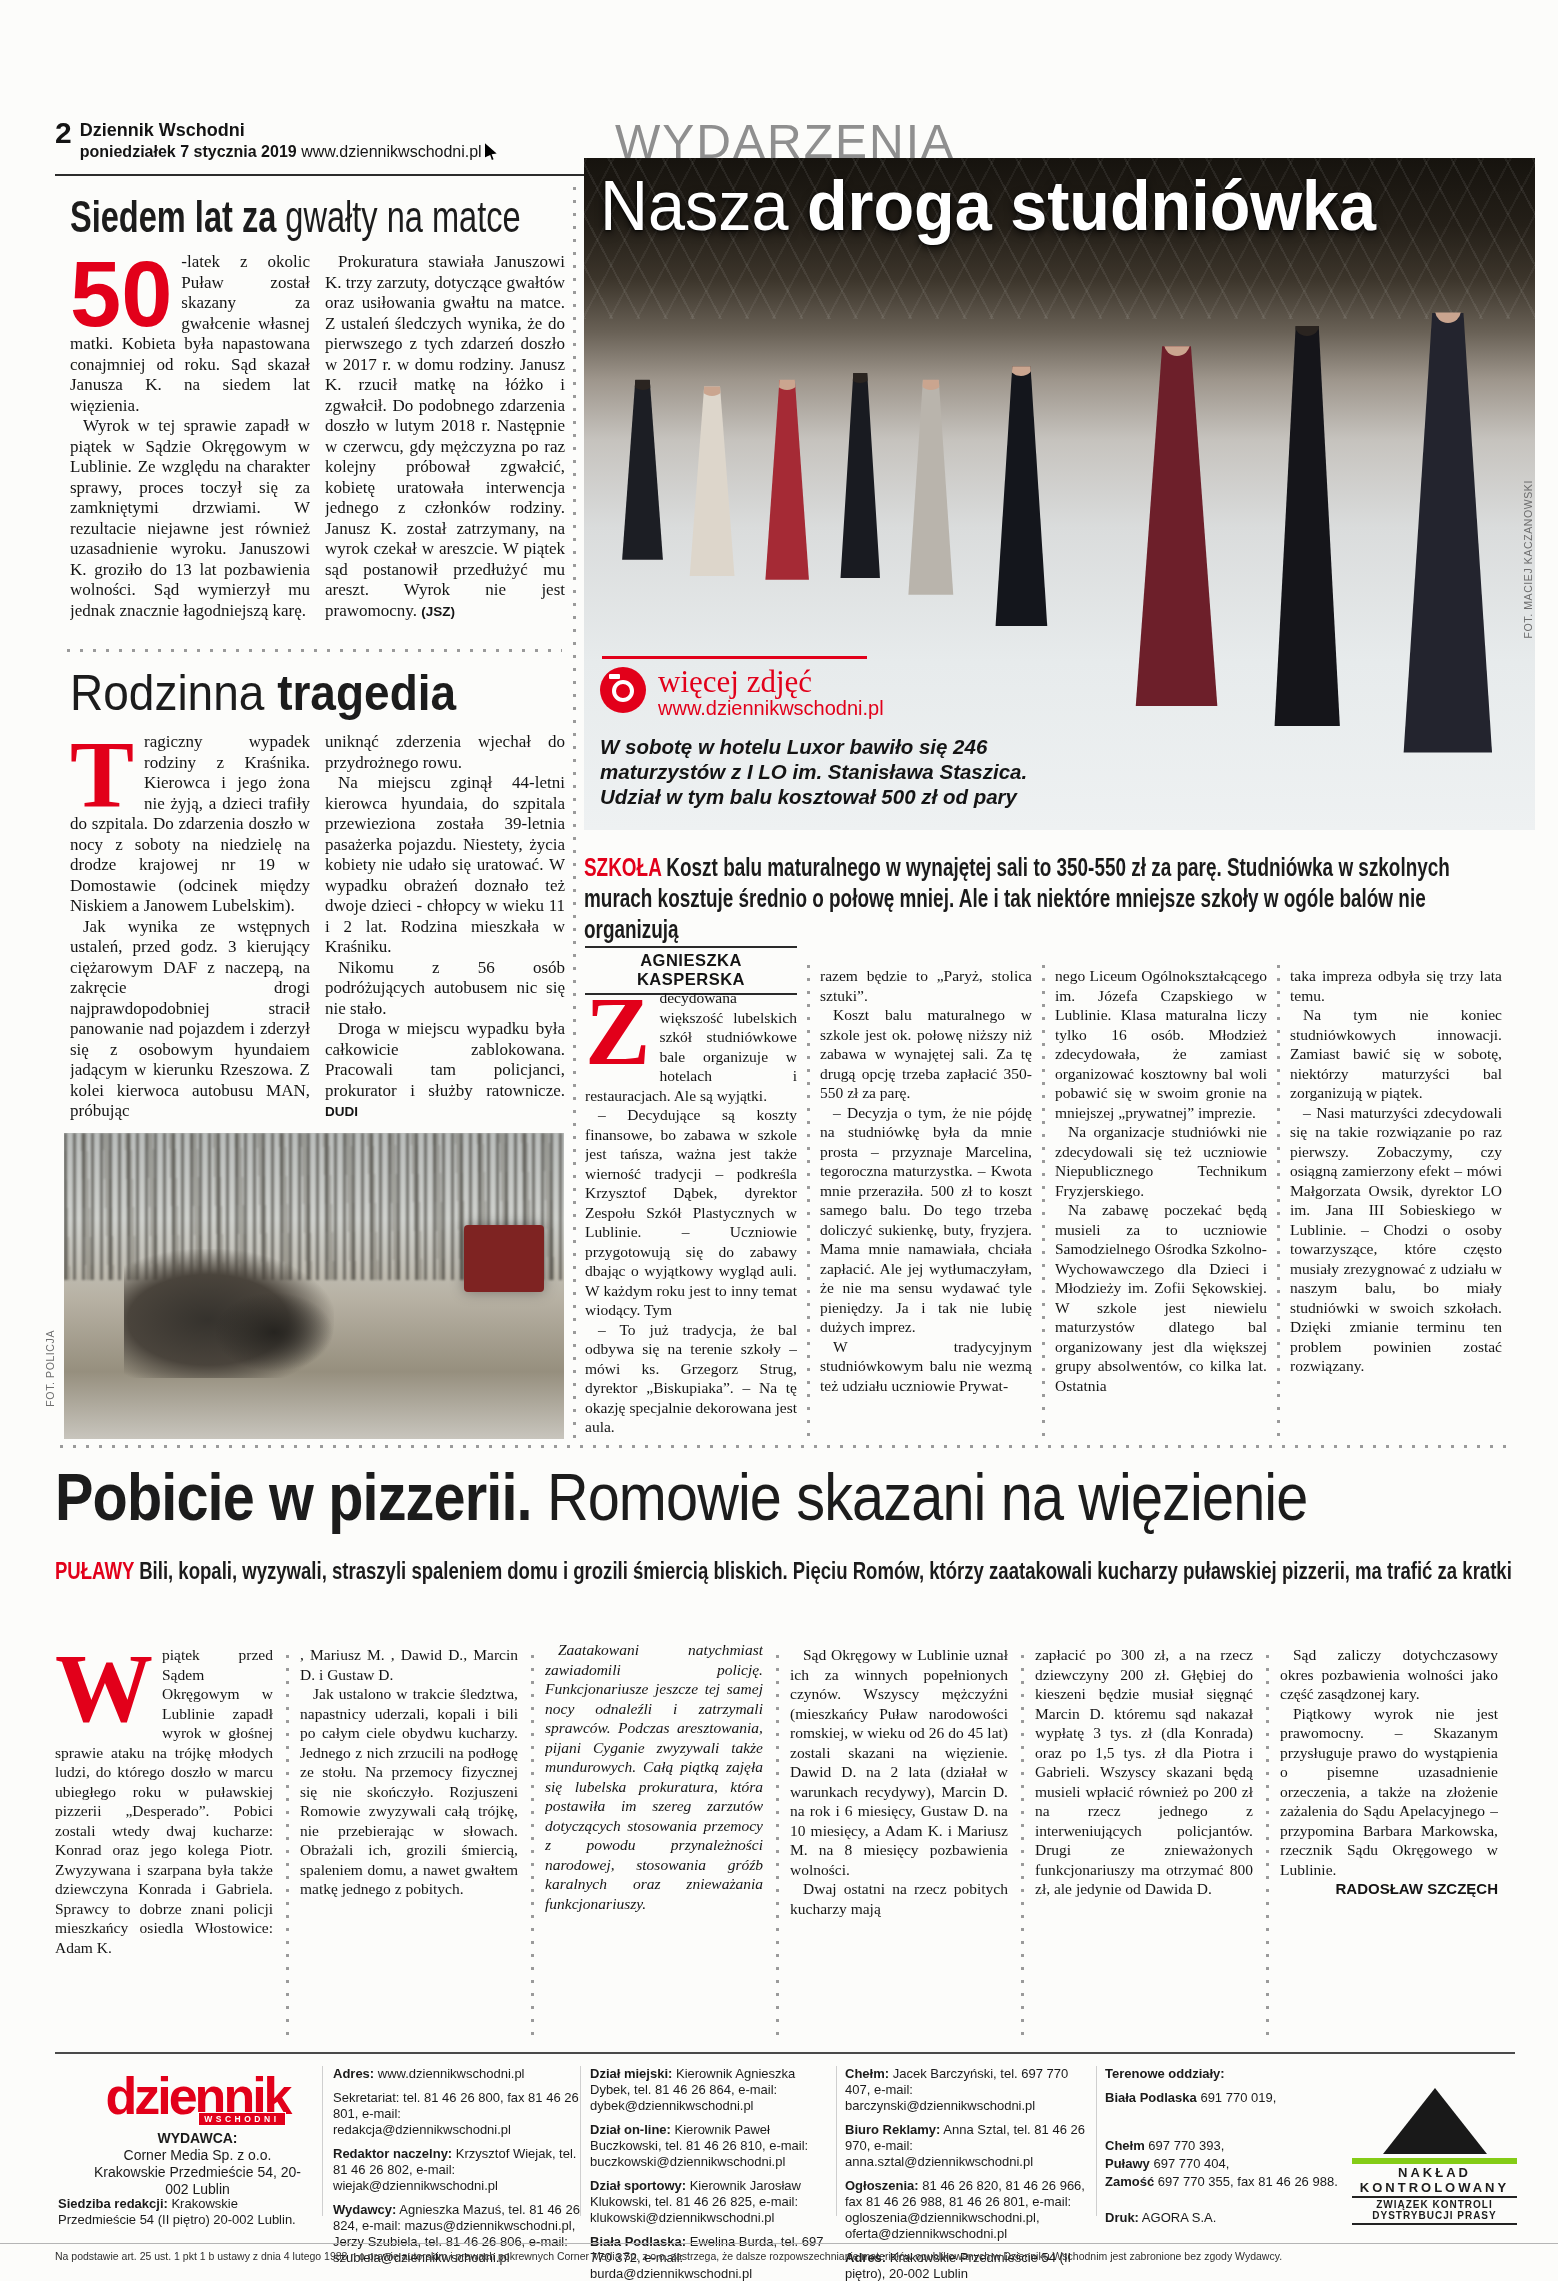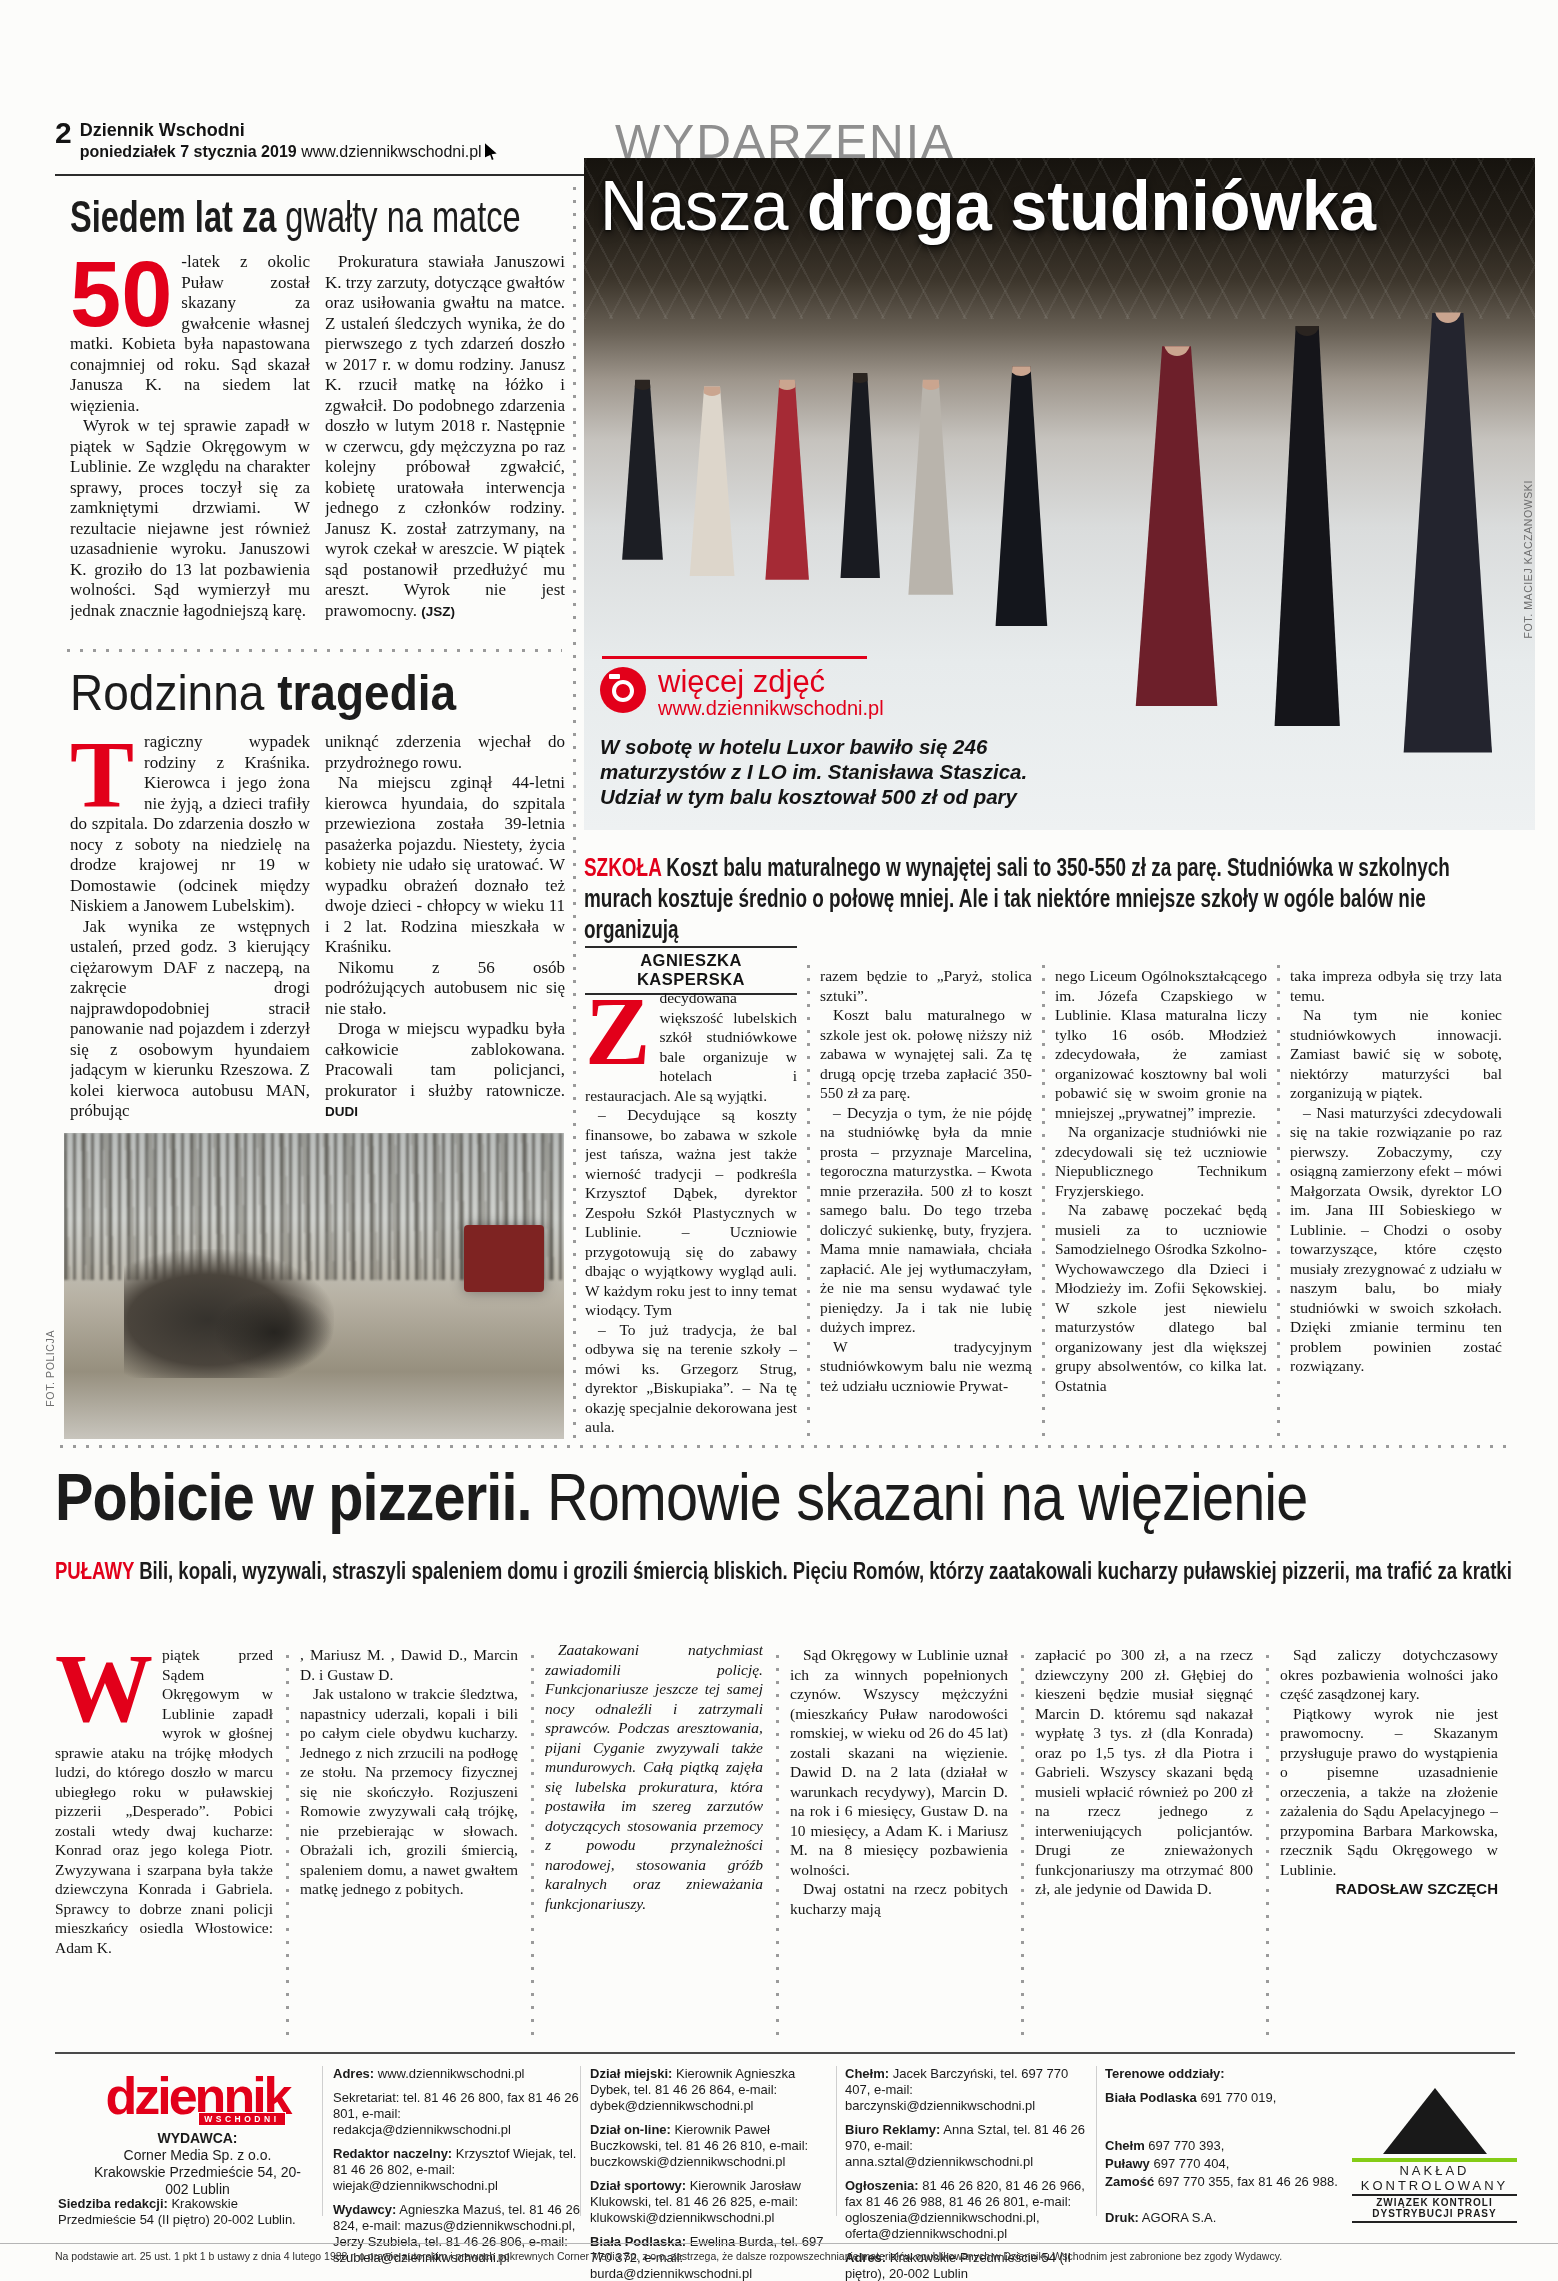--- a/index.html
+++ b/index.html
@@ -57,21 +57,21 @@
   .f4{left:26%;top:32%;width:58px;height:205px;background:#191b21;}
   .f5{left:33%;top:33%;width:66px;height:215px;background:#b9b4ac;}
   .f6{left:42%;top:31%;width:76px;height:260px;background:#14161c;}
   .f7{left:56%;top:28%;width:120px;height:360px;background:#6d1f2a;}
   .f8{left:71%;top:25%;width:96px;height:400px;background:#15151a;}
   .f9{left:84%;top:23%;width:130px;height:440px;background:#23242e;}
   .more-rule{height:3px;background:#e2001a;}
   .cam-ic{width:46px;height:46px;border-radius:50%;background:#e2001a;position:relative;display:inline-block;}
   .cam-ic::after{content:"";position:absolute;left:12px;top:13px;width:14px;height:14px;border:4px solid #fff;border-radius:50%;}
   .cam-ic::before{content:"";position:absolute;left:9px;top:7px;width:11px;height:5px;background:#fff;border-radius:1px;}
-  .more-txt{font-family:Liberation Sans, sans-serif;color:#e2001a;font-size:31px;line-height:30px;}
+  .more-txt{font-family:Liberation Serif, serif;color:#e2001a;font-size:31px;line-height:30px;}
   .more-url{font-family:"Liberation Sans",sans-serif;color:#e2001a;font-size:20px;}
   .photo-cap{font-family:"Liberation Sans",sans-serif;font-weight:bold;font-style:italic;
       font-size:20.5px;line-height:25px;color:#141414;}
   .big-head{font-family:"Liberation Sans",sans-serif;color:#fff;font-size:70px;white-space:nowrap;
       text-shadow:0 3px 10px rgba(0,0,0,.75),0 1px 3px rgba(0,0,0,.8);transform:scaleX(.95);transform-origin:left center;}
   .vcred{position:absolute;font-family:"Liberation Sans",sans-serif;font-size:10.5px;color:#6d6d6d;
       letter-spacing:.6px;writing-mode:vertical-rl;transform:rotate(180deg);}
   
   .lead{font-family:"Liberation Sans",sans-serif;font-weight:bold;color:#1b1b1b;transform-origin:left top;}
   .lead .tag{color:#e2001a;}
@@ -97,21 +97,21 @@
   .f-item b{font-weight:bold;}
   .logo-text{font-family:"Liberation Sans",sans-serif;font-weight:bold;font-size:52px;letter-spacing:-3px;
       color:#e2001a;line-height:48px;}
   .logo-band{position:absolute;right:4px;top:40px;background:#e2001a;color:#fff;border:1px solid #fff;
       font-family:"Liberation Sans",sans-serif;font-size:8.5px;font-weight:bold;letter-spacing:3.5px;padding:1px 5px;}
   .wydawca{font-family:"Liberation Sans",sans-serif;font-size:14px;line-height:17px;text-align:center;color:#1a1a1a;}
   .wydawca b{font-weight:bold;}
   .stamp{text-align:center;font-family:"Liberation Sans",sans-serif;color:#1c1c1c;}
   .stamp-tri{width:0;height:0;border-left:52px solid transparent;border-right:52px solid transparent;
       border-bottom:66px solid #222;margin:0 auto 4px;filter:contrast(1.1);}
-  .stamp-l1{font-weight:normal;font-size:13px;letter-spacing:3px;border-top:4px solid #84cc16;border-bottom:2px solid #222;padding:1px 0;}
+  .stamp-l1{font-weight:bold;font-size:13px;letter-spacing:3px;border-top:6px solid #84cc16;border-bottom:2px solid #222;padding:1px 0;}
   .stamp-l2{font-weight:bold;font-size:10px;letter-spacing:1px;border-bottom:2px solid #222;padding:1px 0 2px;}
   .legal{font-family:"Liberation Sans",sans-serif;font-size:10.5px;color:#2e2e2e;}
   .hairline{height:1px;background:#b5b5b5;}
   .fsep{width:1px;background:#cfcfcf;}
 </style>
 </head>
 <body>
 
 <div class="page">
 

